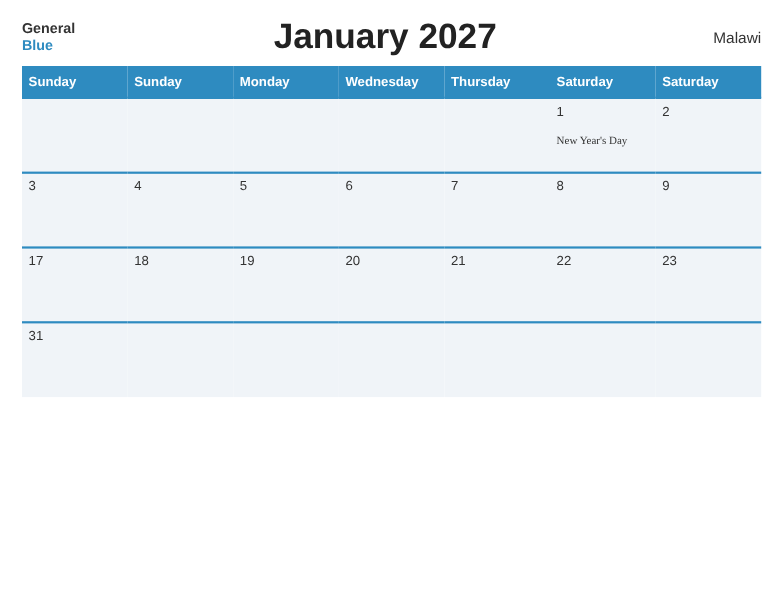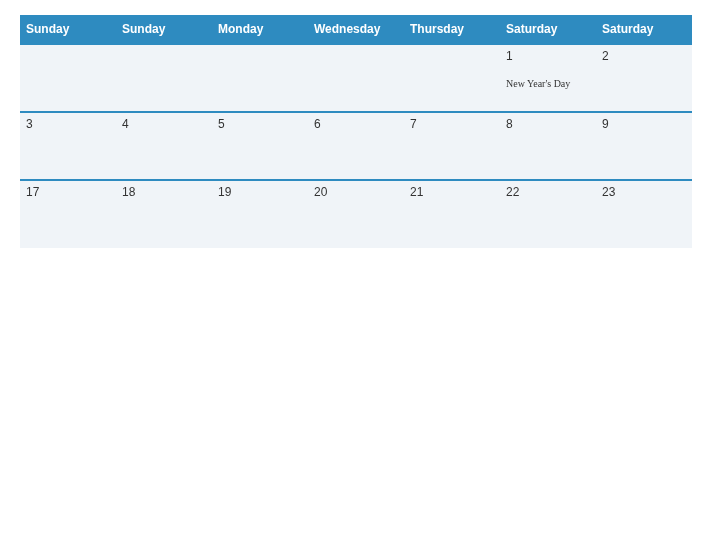--- a/index.html
+++ b/index.html
@@ -97,20 +97,28 @@
     }
     .last-row td {
       height: 52px;
       padding-bottom: 10px;
     }
   </style>
 </head>
 <body>
 
 <div class="page">
+  <div class="header">
+    <div class="logo">
+      <span class="logo-general">General</span>
+      <span class="logo-blue">Blue</span>
+    </div>
+    <div class="calendar-title">January 2027</div>
+    <div class="country">Malawi</div>
+  </div>
 
   <table class="calendar-table">
     <thead>
       <tr>
         <th>Sunday</th>
         <th>Sunday</th>
         <th>Monday</th>
         <th>Wednesday</th>
         <th>Thursday</th>
         <th>Saturday</th>
@@ -171,15 +179,26 @@
           <td>
             <span class="day-num">21</span>
           </td>
           <td>
             <span class="day-num">22</span>
           </td>
           <td>
             <span class="day-num">23</span>
           </td>
         </tr>
+        <tr class="last-row">
+          <td>
+            <span class="day-num">31</span>
+          </td>
+          <td class="empty"></td>
+          <td class="empty"></td>
+          <td class="empty"></td>
+          <td class="empty"></td>
+          <td class="empty"></td>
+          <td class="empty"></td>
+        </tr>
       </tbody>
   </table>
 </div>
 
 </body></html>

